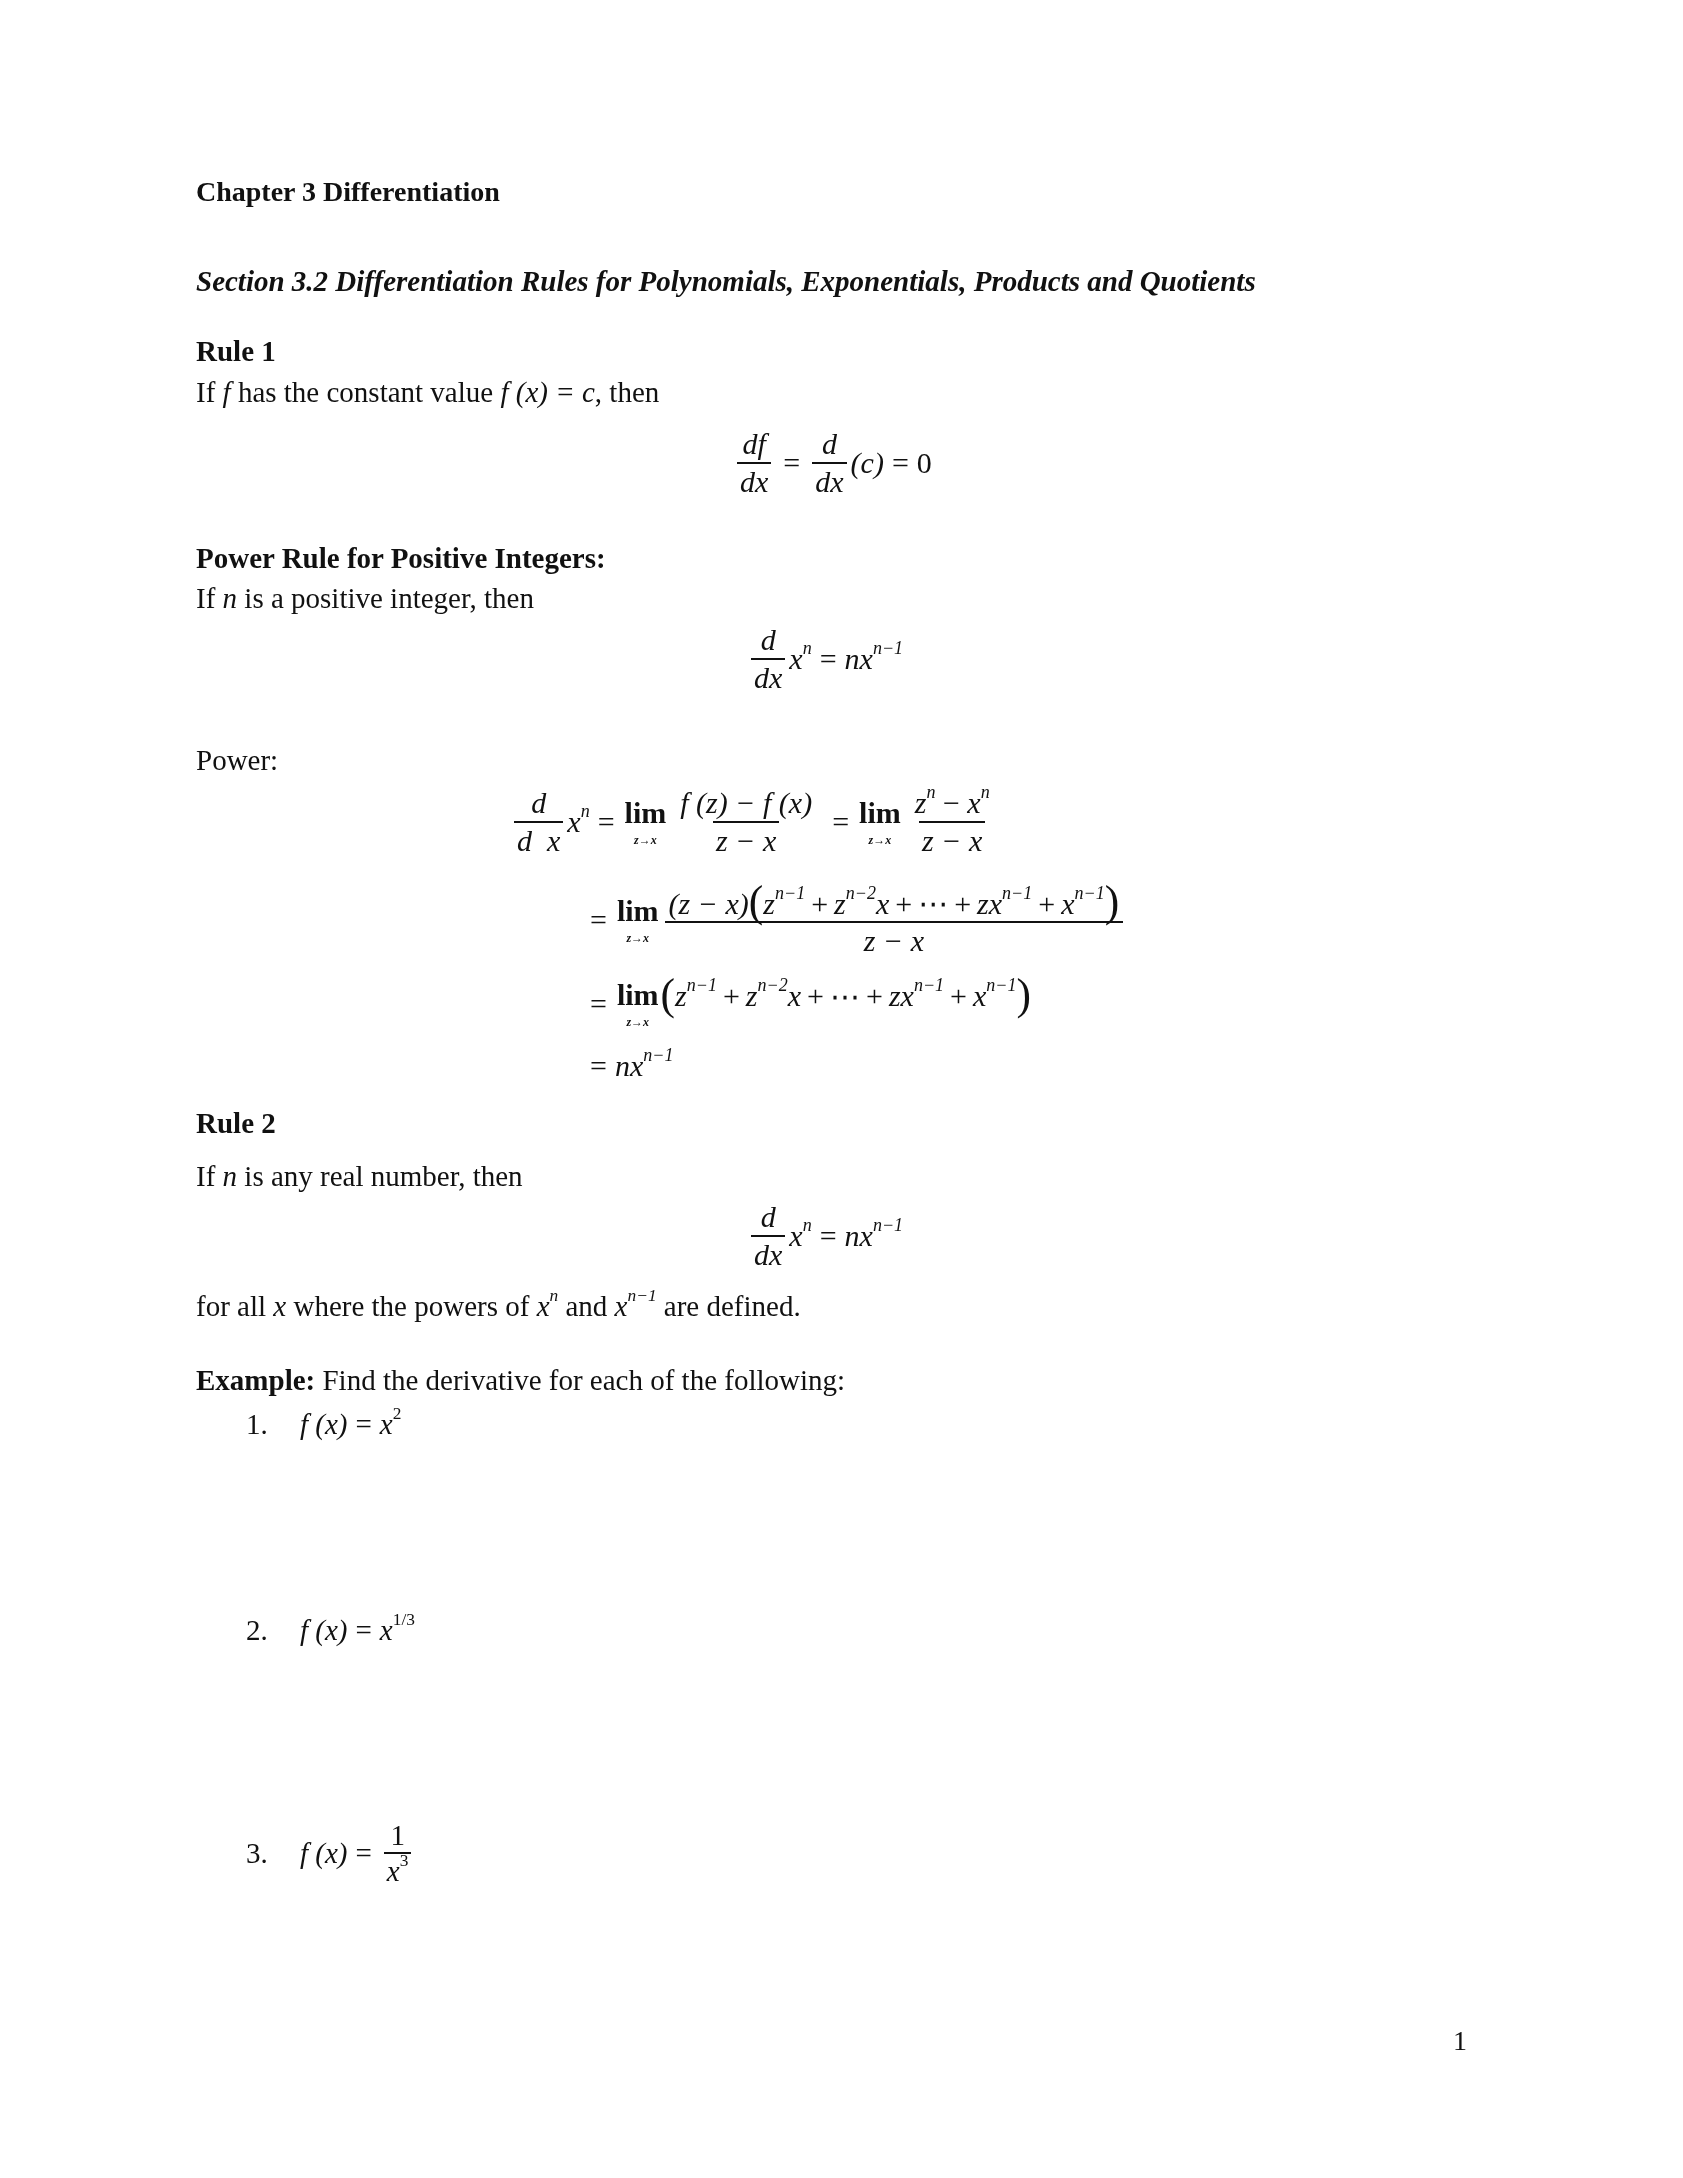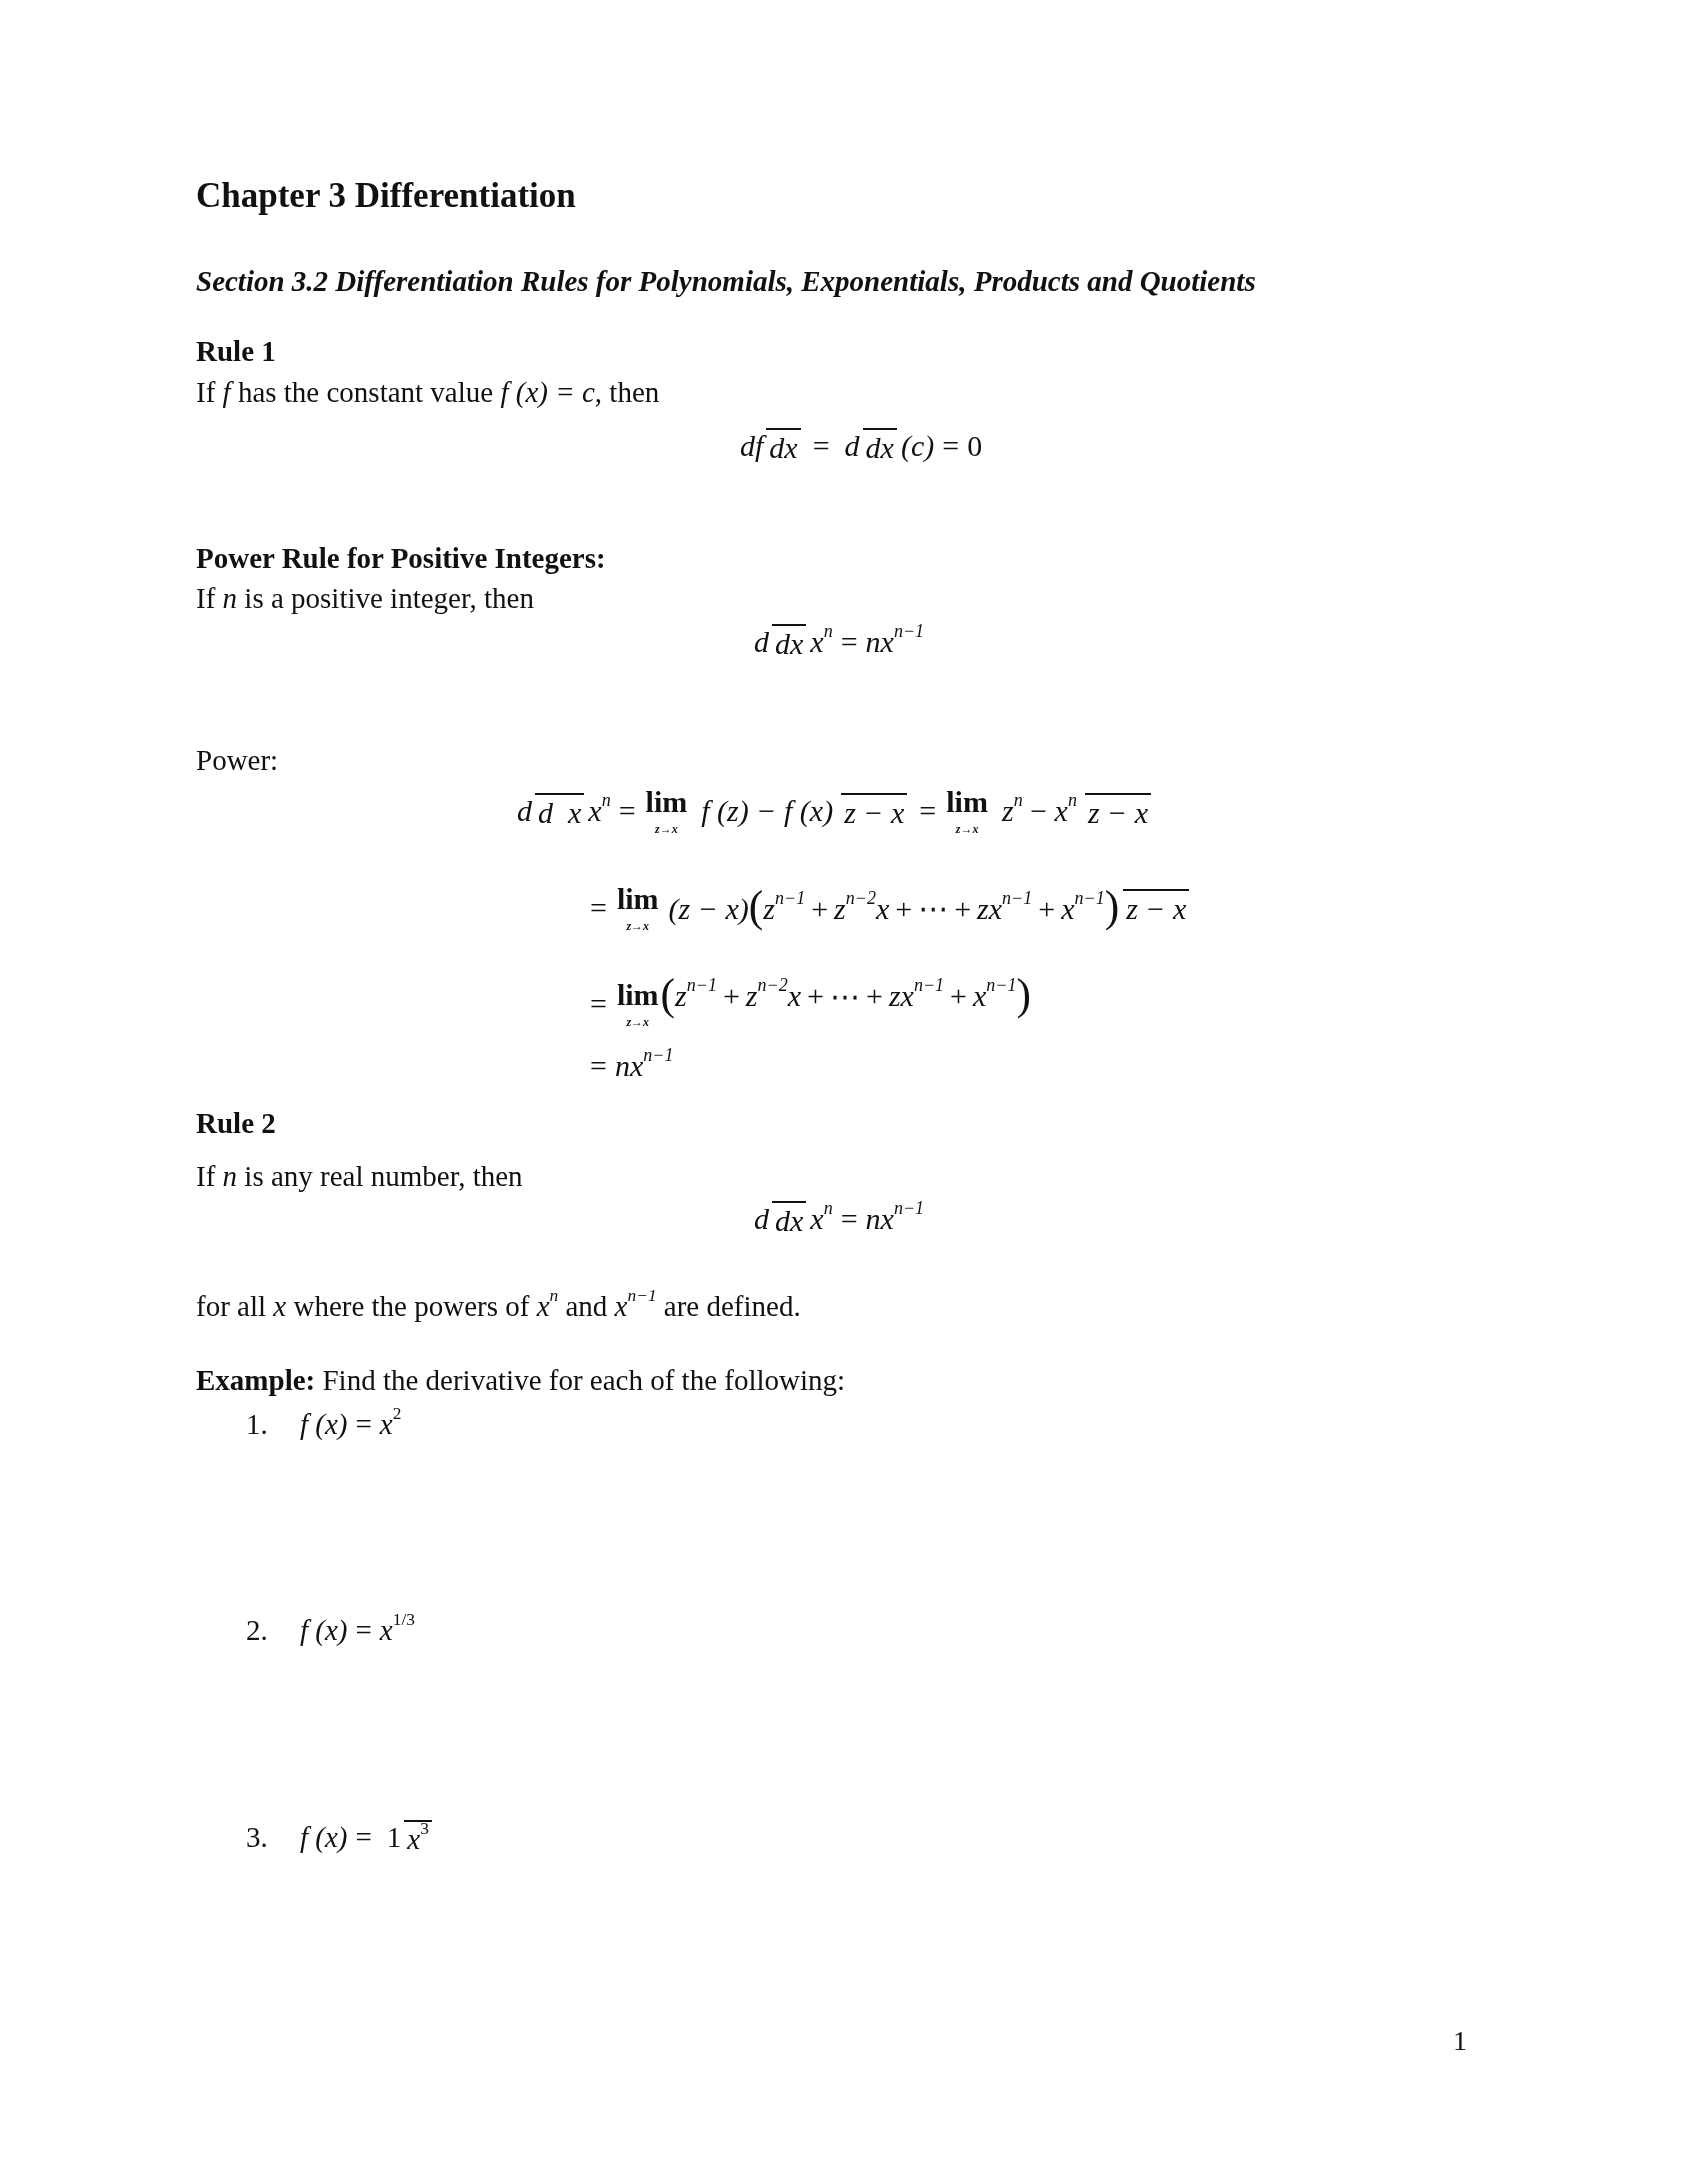--- a/index.html
+++ b/index.html
@@ -1,26 +1,26 @@
 <!DOCTYPE html>
 <html><head>
 <meta charset="utf-8">
 <style>
   html, body { margin:0; padding:0; background:#ffffff; }
   body { width:1683px; height:2178px; position:relative; overflow:hidden;
          font-family:"Liberation Serif","DejaVu Serif",serif; color:#111; }
   .abs { position:absolute; white-space:nowrap; }
-  .title { font-size:35px; font-weight:bold; }
+  .title { font-size:28px; font-weight:bold; }
   .subtitle { font-size:29px; font-weight:bold; font-style:italic; }
   .heading { font-size:29px; font-weight:bold; }
   .body { font-size:29px; }
   .m { font-family:"Liberation Serif","DejaVu Serif",serif; font-style:italic; }
   .up { font-style:normal; }
   .math { font-size:30px; display:flex; align-items:center; }
-  .frac { display:inline-flex; flex-direction:row; align-items:flex-end; vertical-align:middle; margin:0 4px; }
+  .frac { display:inline-flex; flex-direction:column; align-items:center; vertical-align:middle; margin:0 4px; }
   .frac .num { padding:0 3px 2px 3px; line-height:1.05; }
   .frac .den { padding:2px 3px 0 3px; line-height:1.05; border-top:2px solid #111; }
   sup { font-size:0.6em; vertical-align:0.85em; line-height:0; }
   .lim { display:inline-flex; flex-direction:column; align-items:center; margin:0 2px;font-weight:bold; }
   .lim .lw { font-style:normal; line-height:1; }
   .lim .ls { font-size:12px; font-style:italic; line-height:1; margin-top:6px; }
   .big { font-size:1.45em; font-style:normal; font-weight:200; line-height:0.8; vertical-align:-0.05em; }
   .eq { margin:0 8px; font-style:normal; }
   .op { margin:0 6px; font-style:normal; }
   .pagenum { font-size:28px; }

